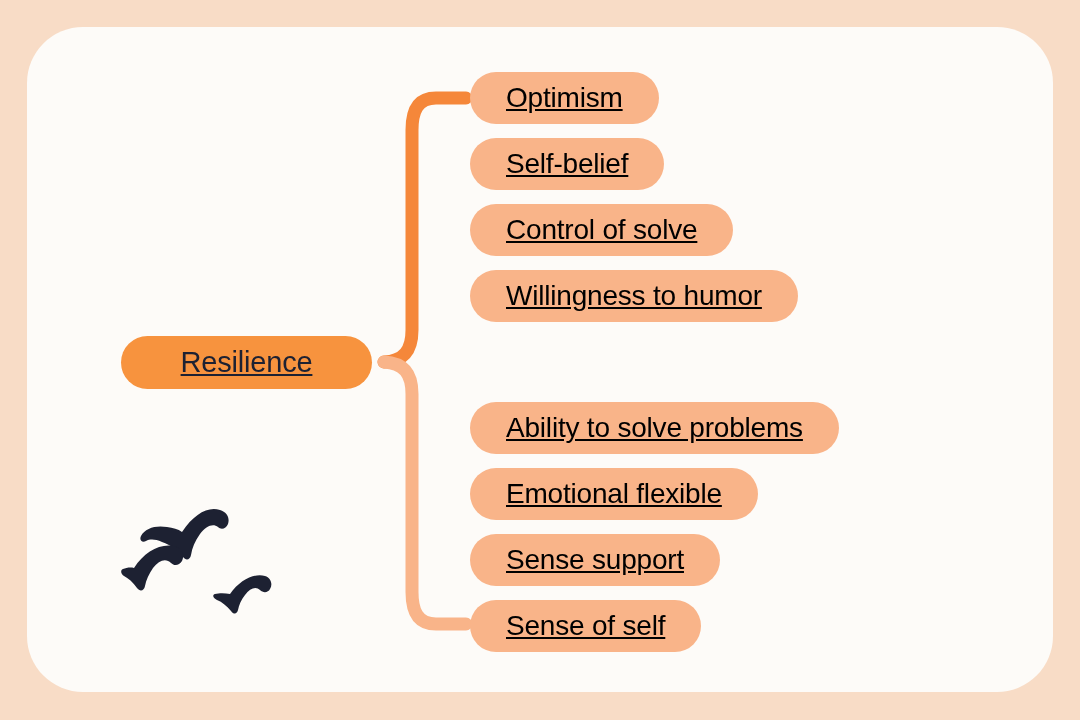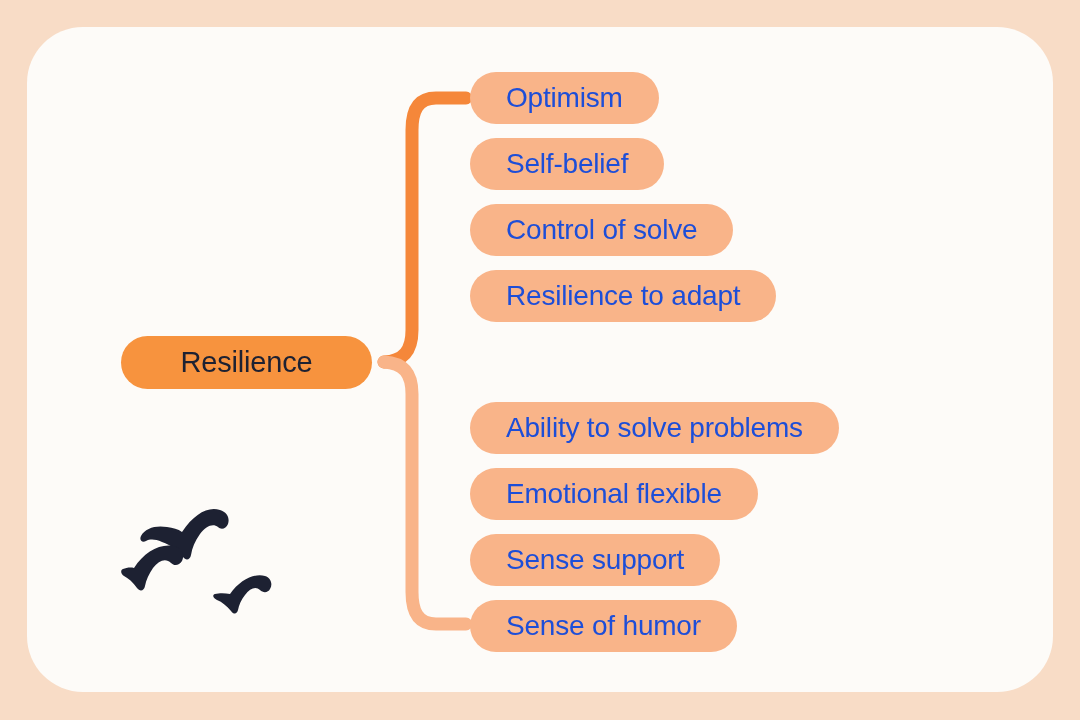--- a/index.html
+++ b/index.html
@@ -52,20 +52,21 @@
     border-radius: 27px;
     display: flex;
     align-items: center;
     justify-content: center;
   }
   #root-node .node-label {
     font-size: 29px;
     color: #1d2132;
     letter-spacing: -0.2px;
     white-space: nowrap;
+    text-decoration: underline;
   }
 
   
   #branches {
     position: absolute;
     left: 470px;
     top: 72px;
     width: 560px;
     height: 580px;
   }
@@ -75,24 +76,25 @@
     height: 52px;
     background: #f9b489;
     border-radius: 26px;
     display: flex;
     align-items: center;
     box-sizing: border-box;
     padding: 0 36px;
   }
   .branch-pill .pill-label {
     font-size: 28px;
-    color: #1d4ed8;
+    color: #000000;
     letter-spacing: -0.2px;
     white-space: nowrap;
     line-height: 1;
+    text-decoration: underline;
   }
 
   
   #birds {
     position: absolute;
     left: 112px;
     top: 498px;
     width: 200px;
     height: 120px;
   }
@@ -117,33 +119,33 @@
     <div class="branch-pill" style="top:0px">
       <span class="pill-label">Optimism</span>
     </div>
     <div class="branch-pill" style="top:66px">
       <span class="pill-label">Self-belief</span>
     </div>
     <div class="branch-pill" style="top:132px">
       <span class="pill-label">Control of solve</span>
     </div>
     <div class="branch-pill" style="top:198px">
-      <span class="pill-label">Resilience to adapt</span>
+      <span class="pill-label">Willingness to humor</span>
     </div>
     <div class="branch-pill" style="top:330px">
       <span class="pill-label">Ability to solve problems</span>
     </div>
     <div class="branch-pill" style="top:396px">
       <span class="pill-label">Emotional flexible</span>
     </div>
     <div class="branch-pill" style="top:462px">
       <span class="pill-label">Sense support</span>
     </div>
     <div class="branch-pill" style="top:528px">
-      <span class="pill-label">Sense of humor</span>
+      <span class="pill-label">Sense of self</span>
     </div>
   </div>
 
   <svg id="birds" viewBox="0 0 200 120" xmlns="http://www.w3.org/2000/svg">
     <g fill="#1d2132">
       <path d="M70 34 C82 16 96 8 108 12 C115 14 118 20 116 26 C114 31 109 32 106 29 C101 25 94 28 88 36 C83 43 80 50 79 57 C78 62 74 63 71 59 C66 53 59 47 50 44 C43 41 38 41 34 43 C30 45 27 42 29 38 C33 30 44 27 55 29 C61 30 66 31 70 34 Z"></path>
       <path d="M12 70 C22 54 38 45 52 48 C60 50 63 57 60 63 C57 68 52 68 49 65 C44 60 37 62 31 70 C27 76 24 82 23 88 C22 93 18 94 15 90 C11 84 6 80 2 78 C-1 76 -2 72 1 71 C4 70 8 69 12 70 Z" transform="translate(10,0)"></path>
       <path d="M118 96 C128 82 142 75 153 78 C159 80 161 86 158 91 C156 95 151 95 148 92 C144 88 138 90 133 97 C129 102 127 107 126 112 C125 116 122 117 119 113 C115 108 110 104 105 102 C101 100 100 97 103 96 C107 95 113 95 118 96 Z"></path>
     </g>
   </svg>

